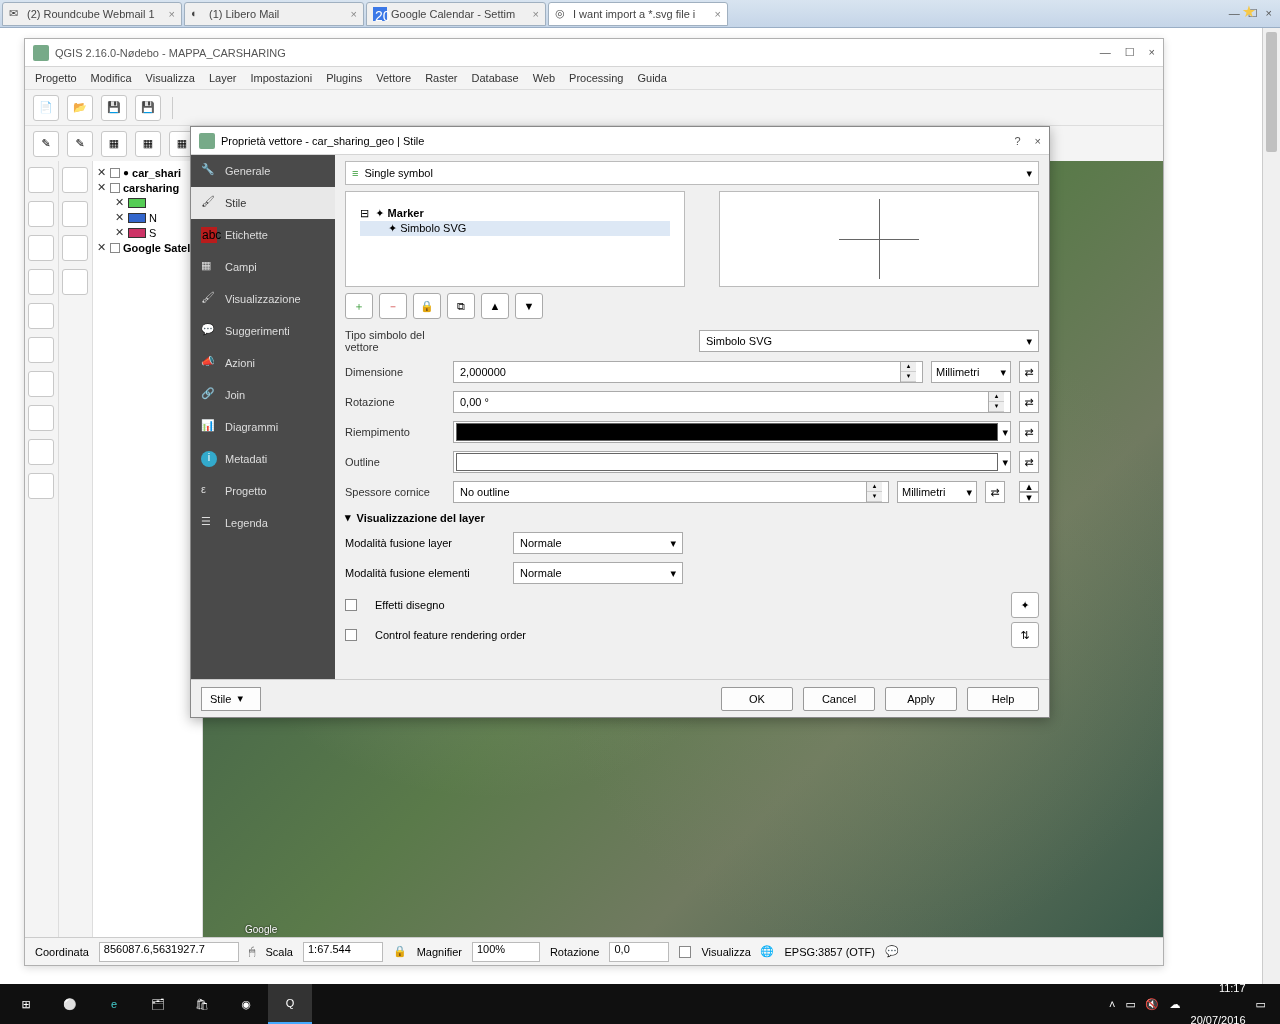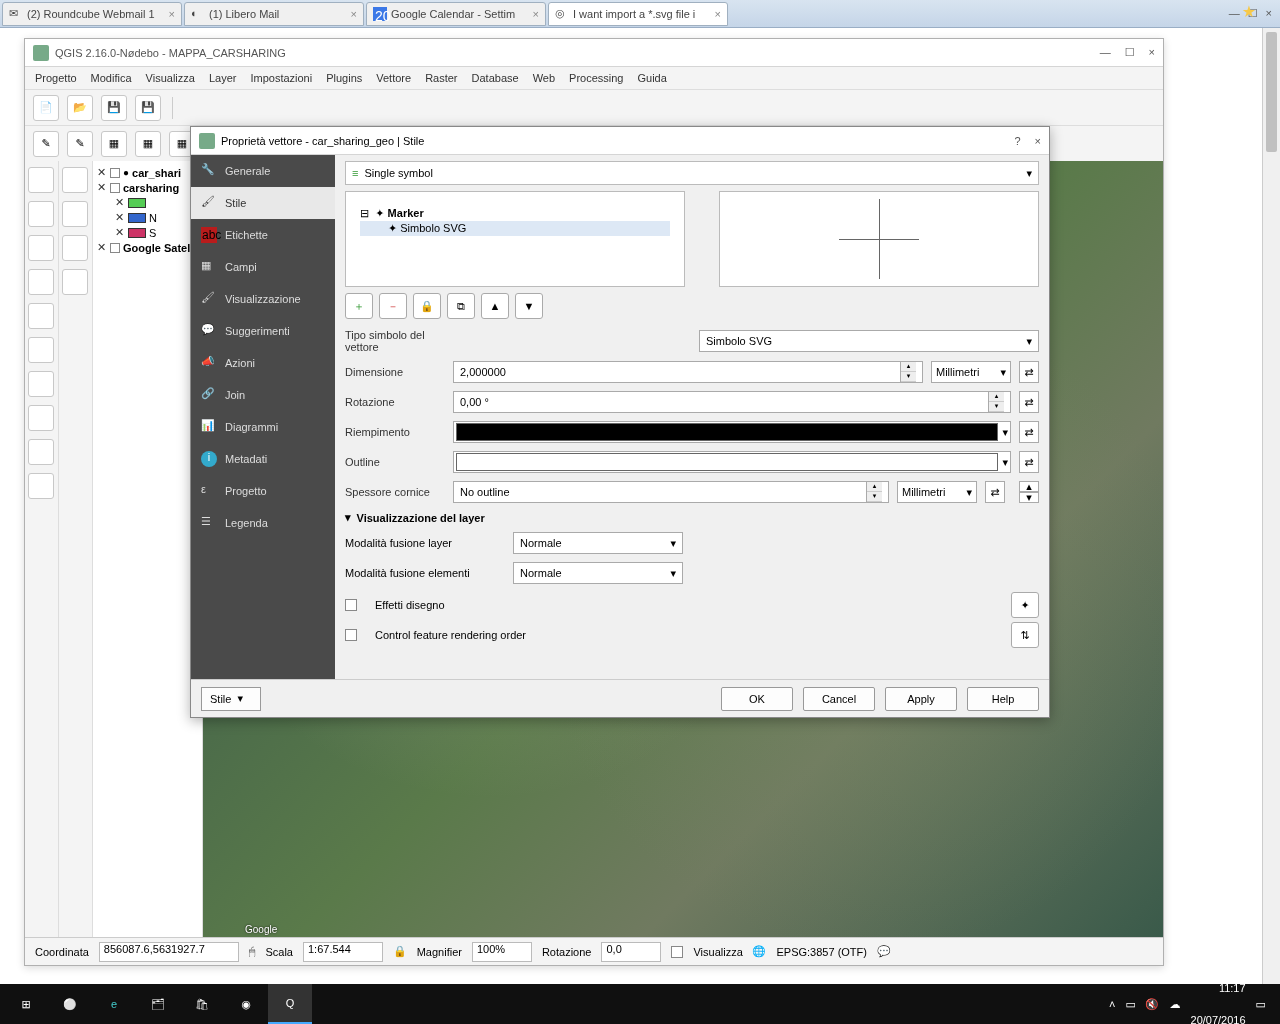--- a/index.html
+++ b/index.html
@@ -232,21 +232,21 @@
     </div>
 
     <div class="qgis-statusbar">
       <span>Coordinata</span>
       <span class="status-input" style="width:140px">856087.6,5631927.7</span>
       <span>🖱</span>
       <span>Scala</span>
       <span class="status-input" style="width:80px">1:67.544</span>
       <span>🔒</span>
       <span>Magnifier</span>
-      <span class="status-input" style="width:60px">100%</span>
+      <span class="status-input" style="width:68px">100%</span>
       <span>Rotazione</span>
       <span class="status-input" style="width:60px">0,0</span>
       <span class="cb" style="width:12px;height:12px;border:1px solid #888;display:inline-block;background:#fff"></span>
       <span>Visualizza</span>
       <span>🌐</span>
       <span>EPSG:3857 (OTF)</span>
       <span>💬</span>
     </div>
   </div>
 

